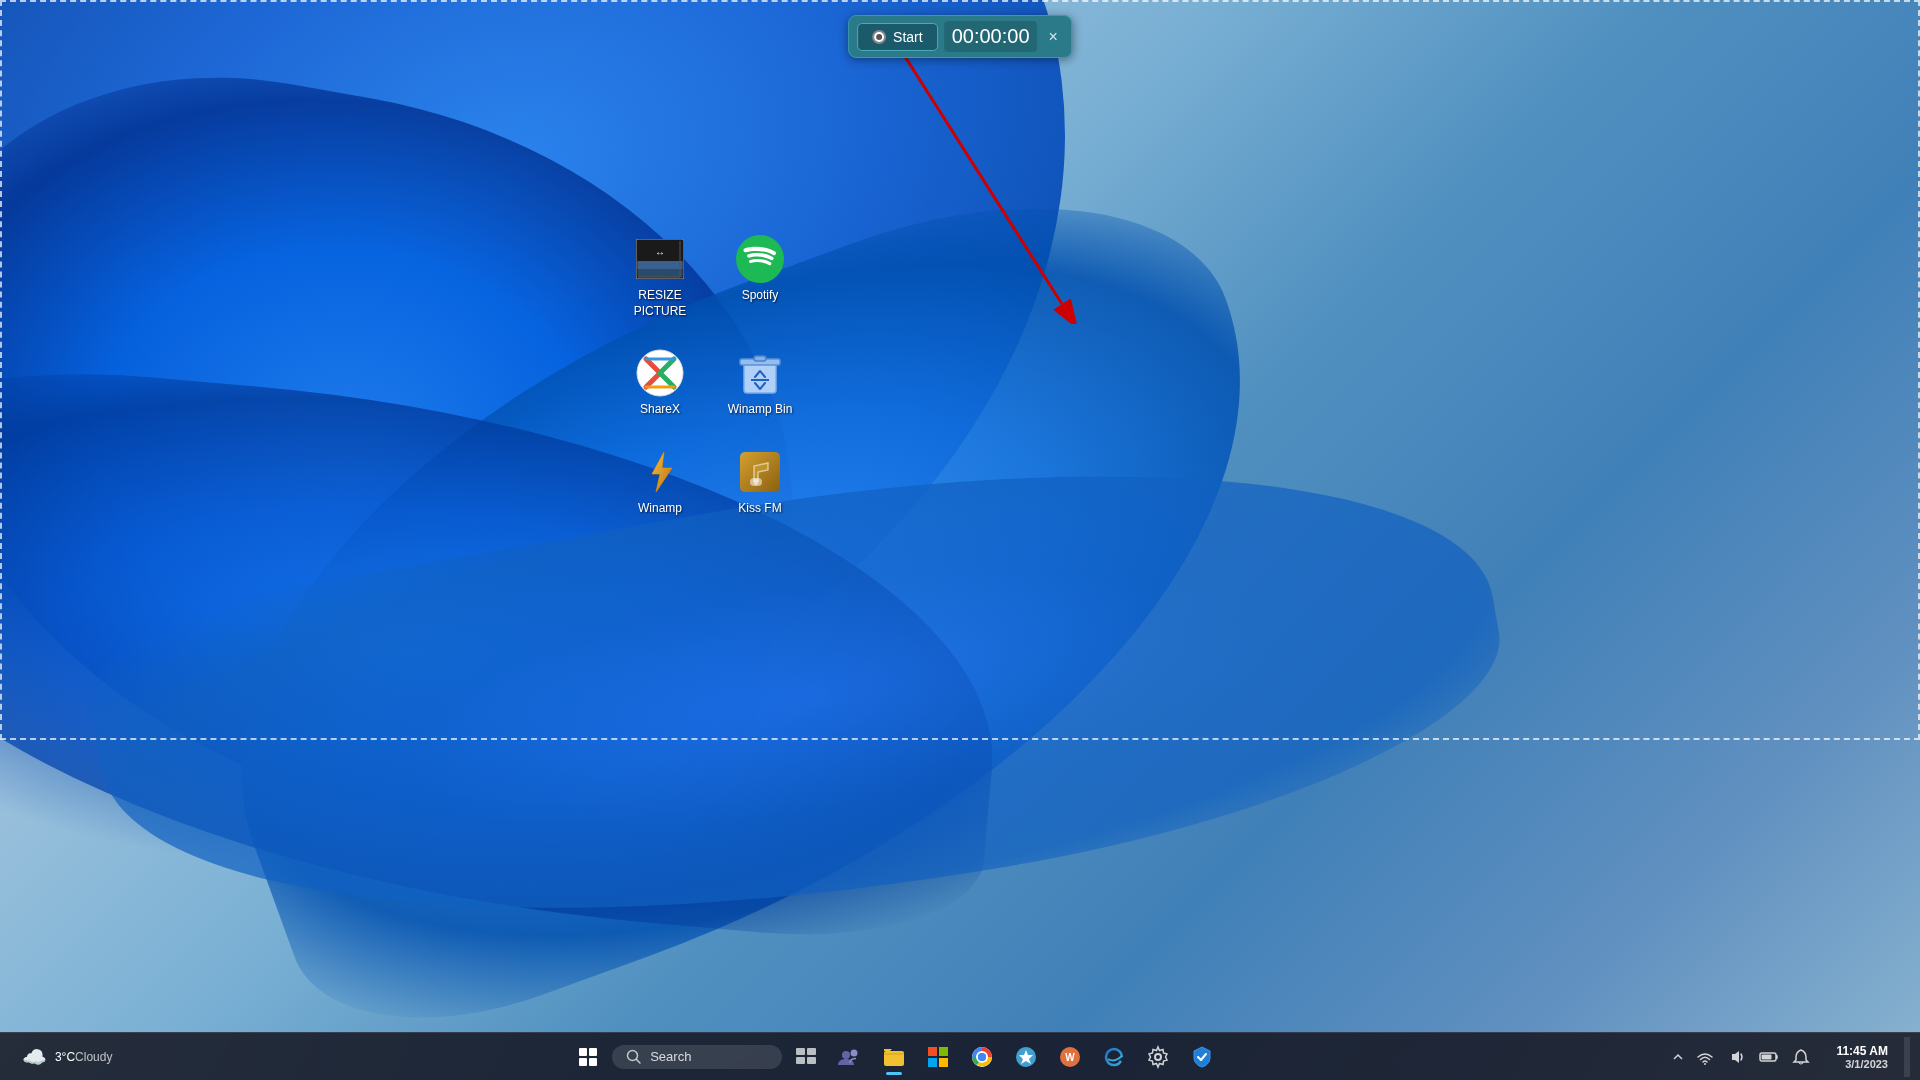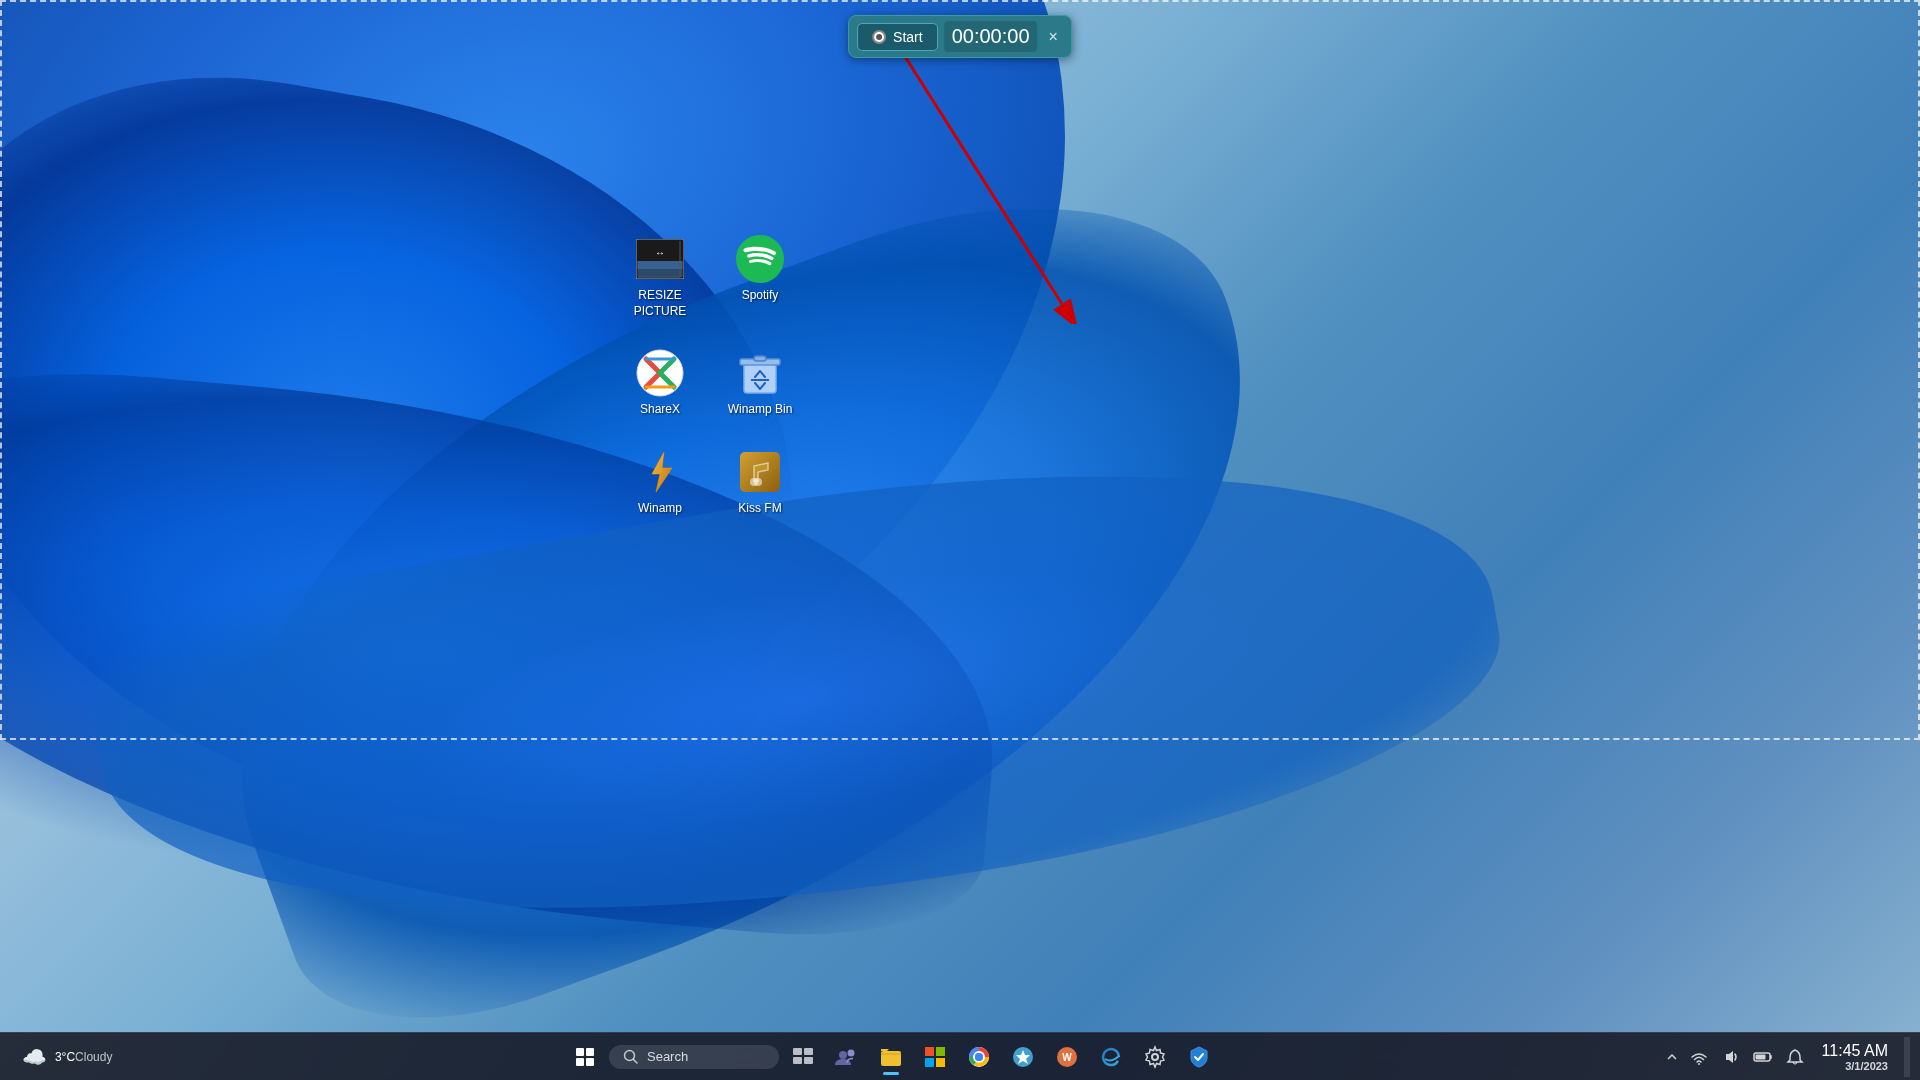--- a/index.html
+++ b/index.html
@@ -274,22 +274,22 @@
       display: flex;
       flex-direction: column;
       align-items: flex-end;
       color: white;
       padding: 2px 10px;
       cursor: pointer;
       min-width: 80px;
     }
 
     .clock-time {
-      font-size: 16px;
-      font-weight: 400;
+      font-size: 12px;
+      font-weight: 700;
     }
 
     .clock-date {
       font-size: 11px;
       color: rgba(255,255,255,0.8);
       font-weight: bold;
     }
 
     .chevron-up {
       display: flex;

